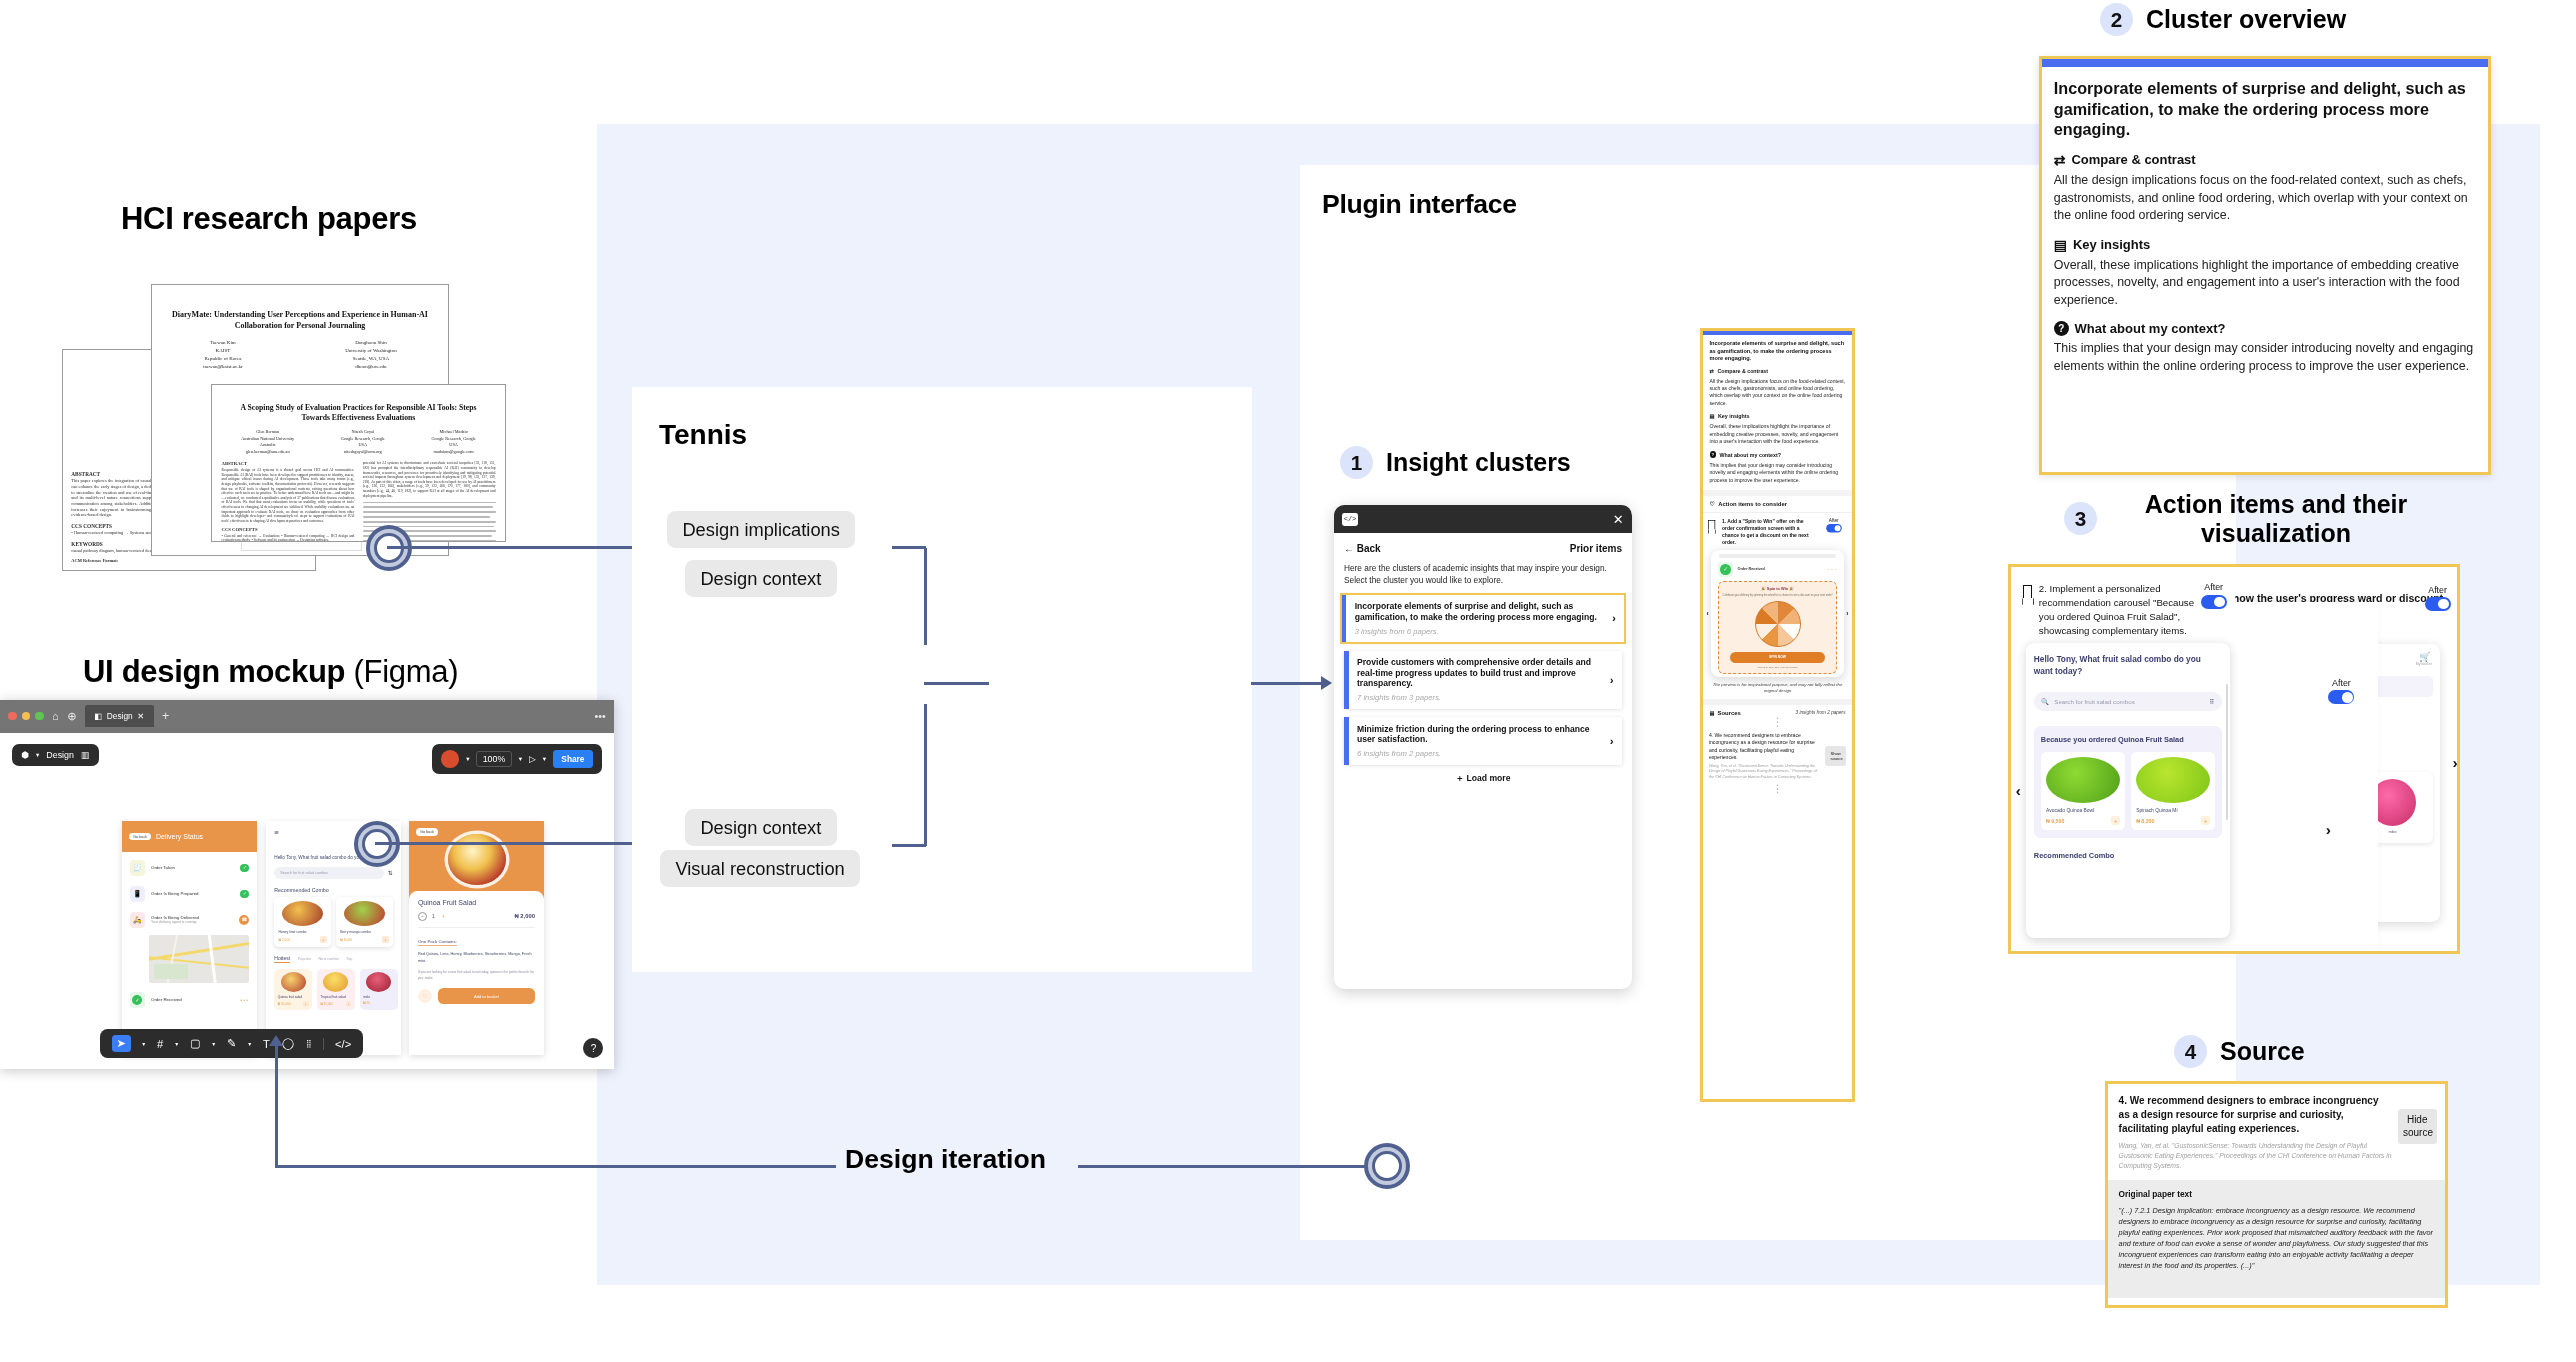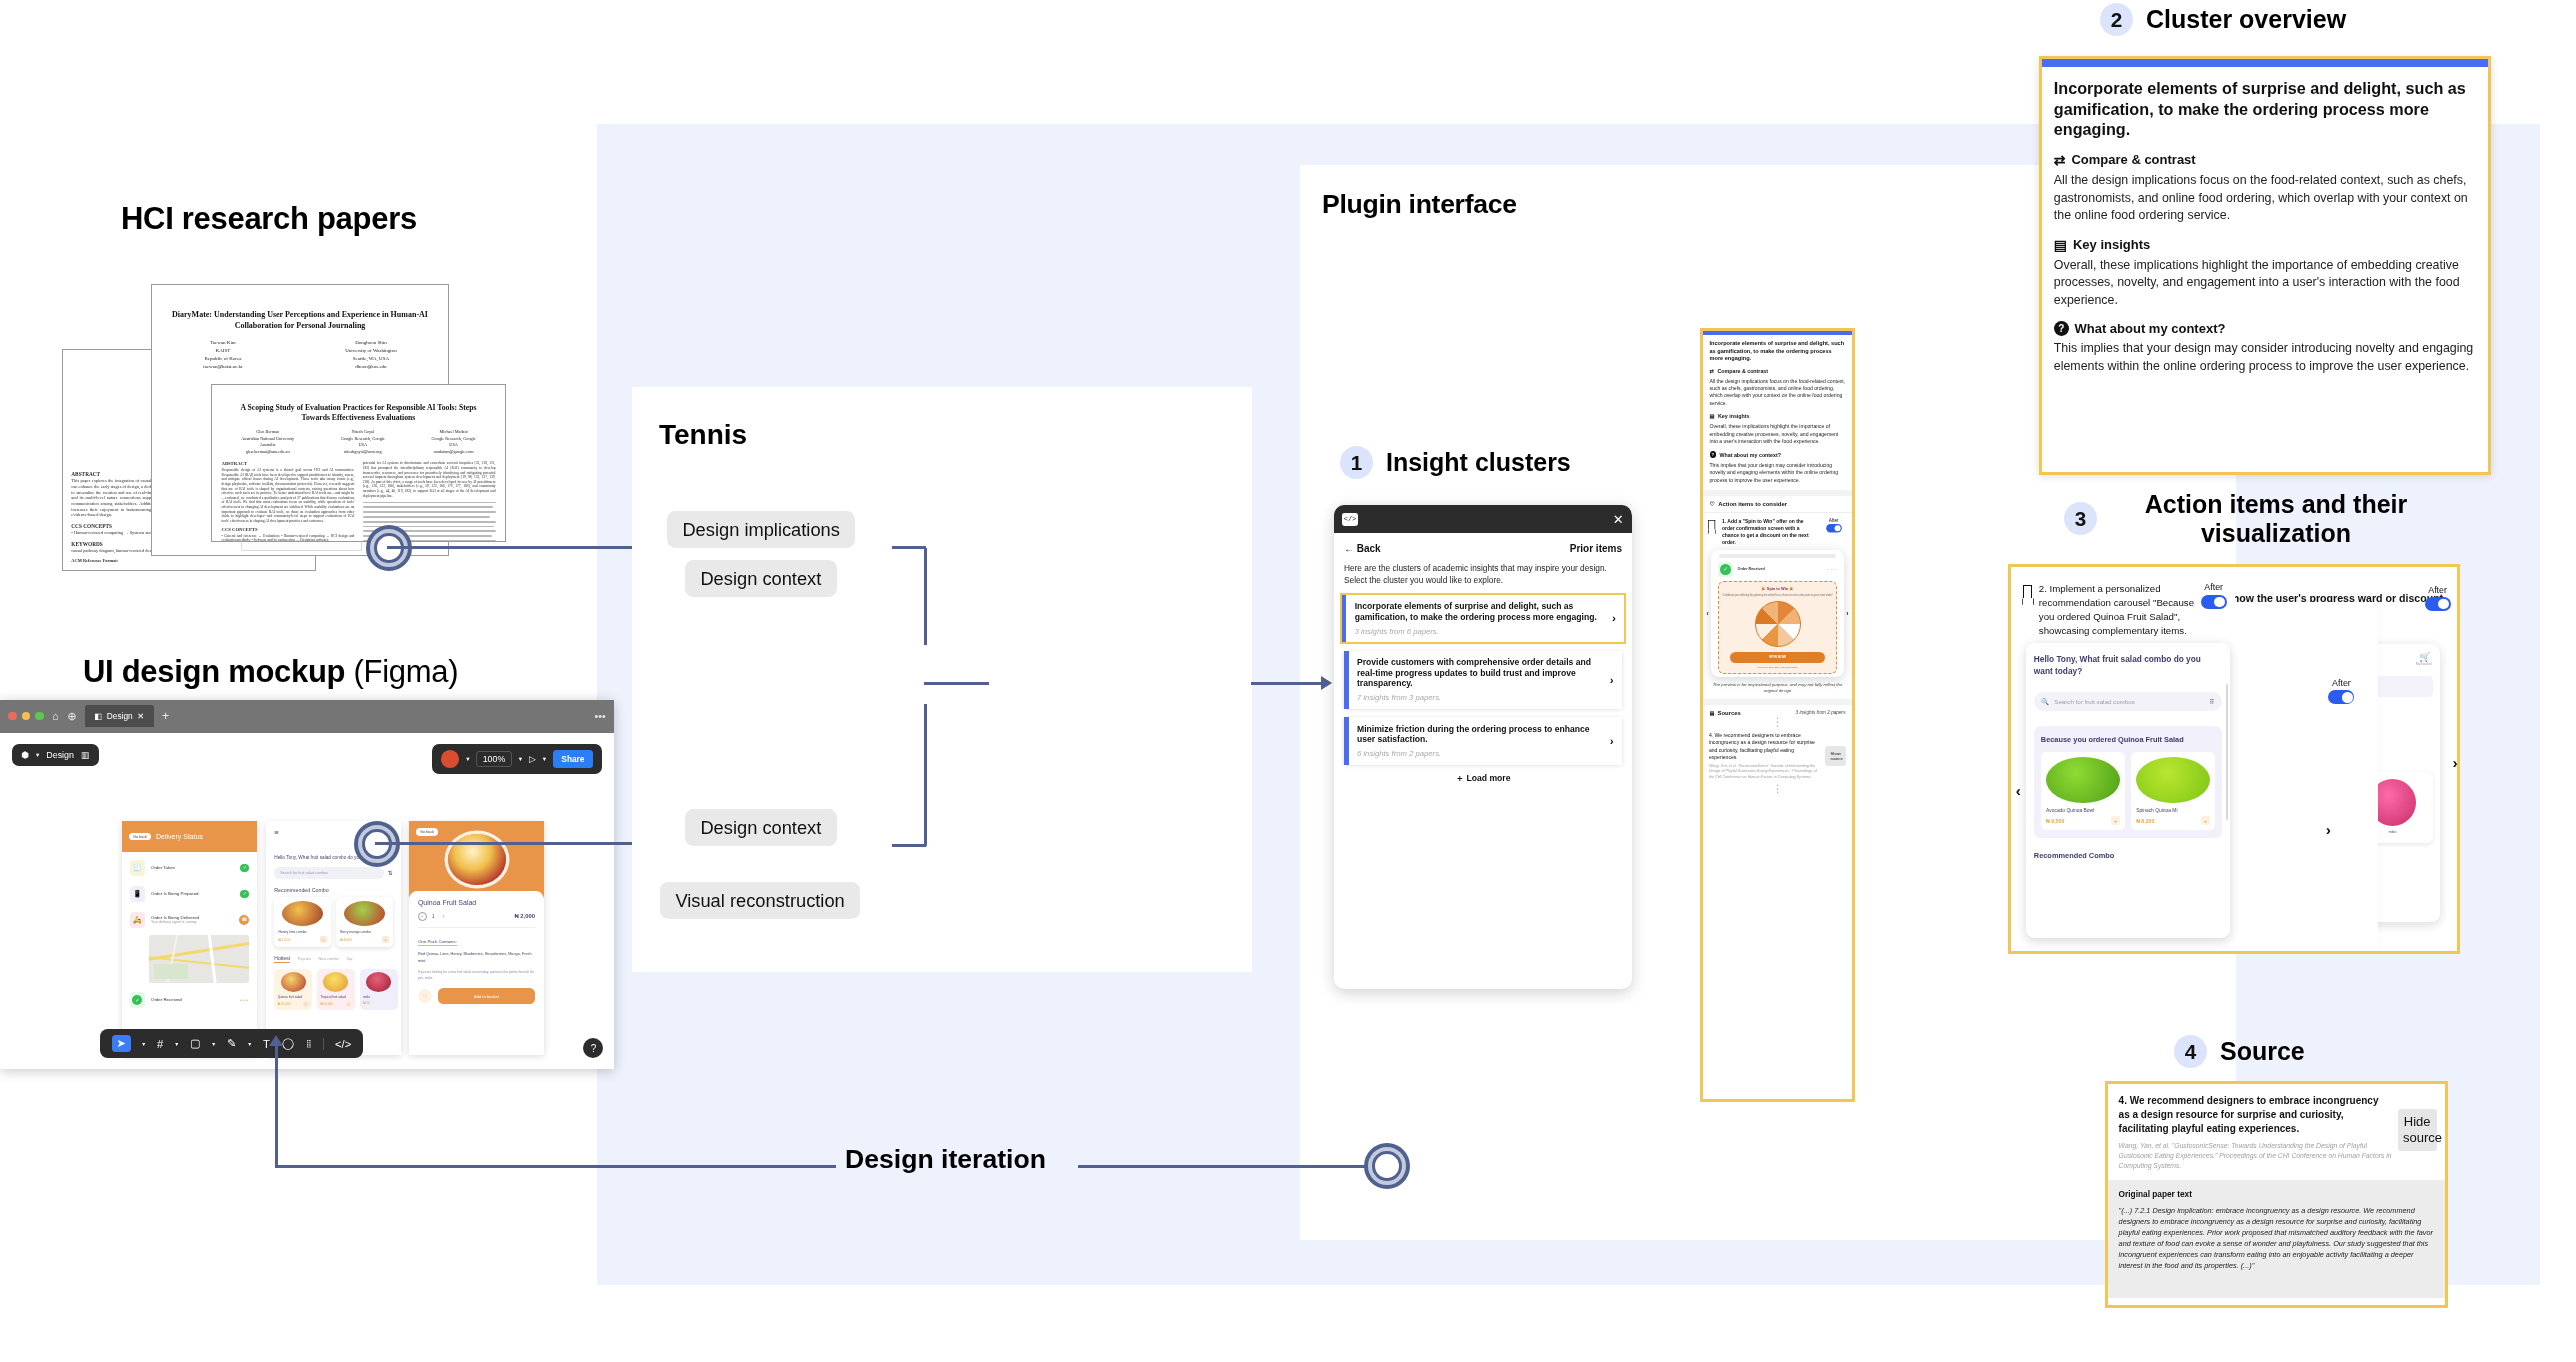--- a/index.html
+++ b/index.html
@@ -70,21 +70,21 @@
 
   
   .ai-head { display:flex; align-items:center; gap:5.3px; font-weight:700; color:#111; }
   .bookmark { display:inline-block; width:9.5px; height:13px; border:1.5px solid #111; border-bottom:none; position:relative; }
   .bookmark:after { content:""; position:absolute; left:-1.5px; bottom:-6.5px; width:9.5px; height:6.5px; background:#fff;
      border-left:1.5px solid #111; border-right:1.5px solid #111;
      clip-path:polygon(0 0,100% 0,100% 100%,50% 45%,0 100%); }
   .toggle { width:26px; height:14px; border-radius:8.3px; background:#2b5cf0; position:relative; }
   .toggle:after { content:""; position:absolute; right:1.8px; top:1.8px; width:10.6px;height:10.6px;border-radius:50%;background:#fff;}
   .after-lbl { font-size:8.9px; color:#111; text-align:center; }
-  .gray-btn { background:#e6e6e6; border-radius:3px; font-size:13px; color:#111; text-align:center; padding:4.7px 5.3px; line-height:1.25;}
+  .gray-btn { background:#e6e6e6; border-radius:3px; font-size:10px; color:#111; text-align:center; padding:4.7px 5.3px; line-height:1.25;}
 
   
   .phone { background:#fff; border-radius:8.3px; box-shadow:0 2.4px 10.6px rgba(0,0,0,.16); overflow:hidden; position:relative;}
   .dashed-box { border:1.8px dashed #e08a3c; background:#fdf0e2; border-radius:5.9px; }
   .spin-btn { background:#df7e25; color:#fff; border-radius:590px; text-align:center; font-weight:700; }
   .green-check { border-radius:50%; background:#35c05a; color:#fff; display:flex;align-items:center;justify-content:center; }
 
   
   .figma-win { position:absolute; left:0px; top:700px; width:614px; height:369px; background:#fff; box-shadow:0 2.4px 11.8px rgba(0,0,0,.22); overflow:hidden;}
   .figma-top { height:32.5px; background:#757575; display:flex; align-items:center; padding:0 8.3px; gap:8.3px;}
@@ -439,21 +439,21 @@
   </div>
   <div class="abs" style="left:667px;top:511px;">
     <span class="chip">Design implications</span>
   </div>
   <div class="abs" style="left:685px;top:560px;">
     <span class="chip">Design context</span>
   </div>
   <div class="abs" style="left:685px;top:809px;">
     <span class="chip">Design context</span>
   </div>
-  <div class="abs" style="left:660px;top:882px;text-decoration:underline;">
+  <div class="abs" style="left:660px;top:850px;text-decoration:underline;">
     <span class="chip">Visual reconstruction</span>
   </div>
 
 
   <div class="line-h" style="left:387px;top:546px;width:245px;"></div>
 
   <div class="line-h" style="left:375px;top:842px;width:257px;"></div>
 
   <div class="line-v" style="left:924px;top:548px;height:97px;"></div>
   <div class="line-v" style="left:924px;top:704px;height:142px;"></div>

